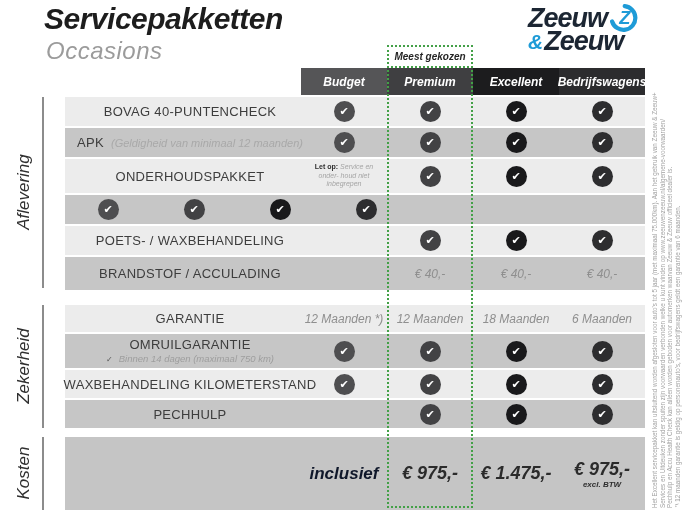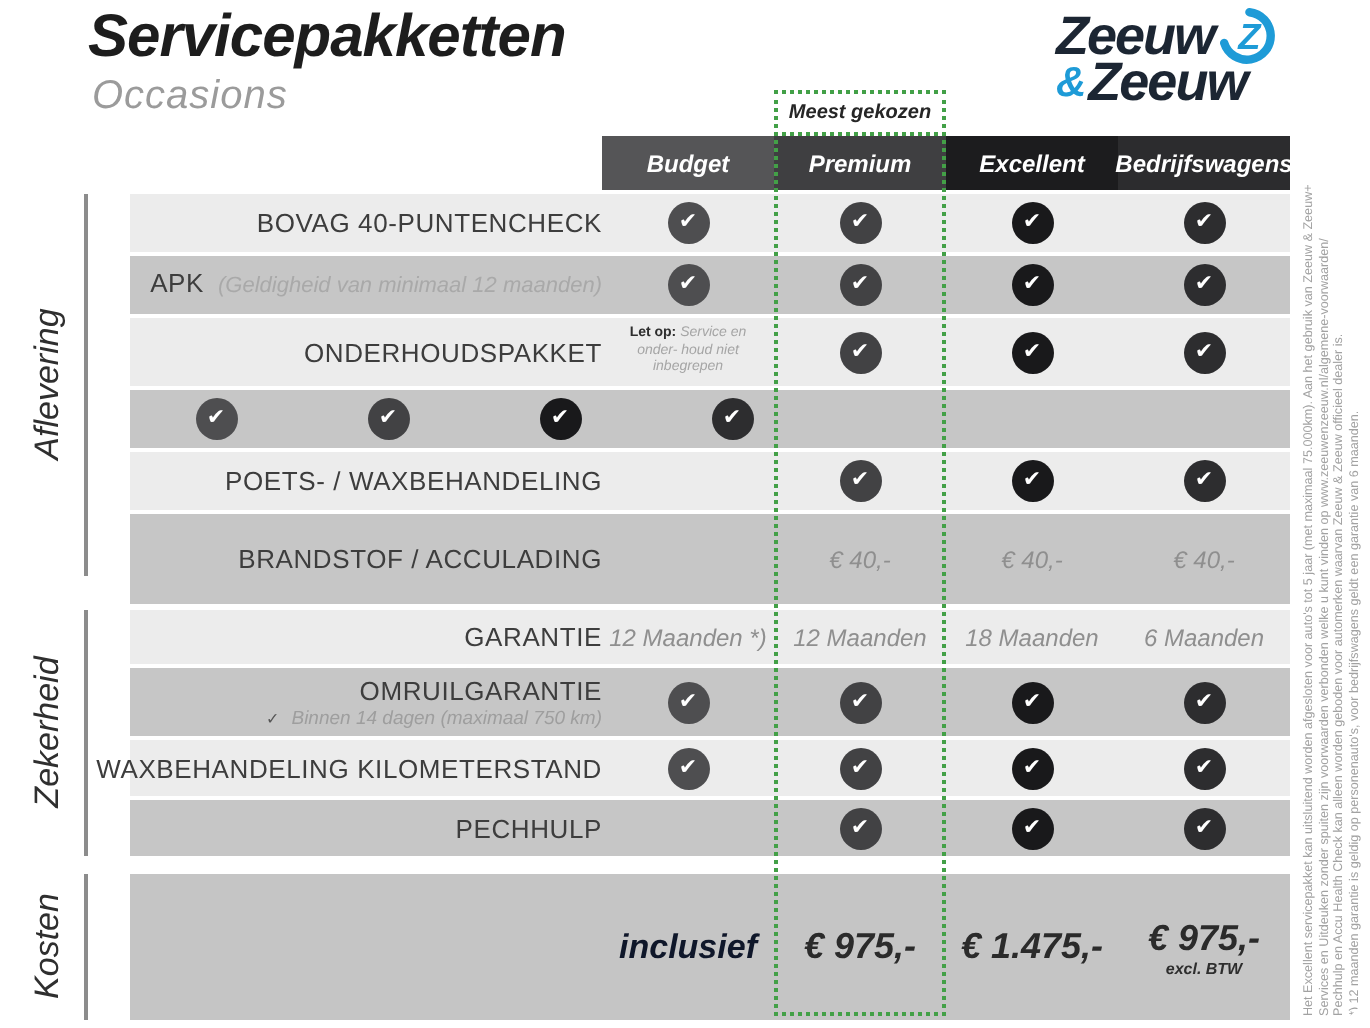--- a/index.html
+++ b/index.html
@@ -2,21 +2,21 @@
 <html><head>
 <meta charset="utf-8">
 <style>
   html,body{margin:0;padding:0;}
   body{font-family:"Liberation Sans",sans-serif;background:#fff;}
   #canvas{position:relative;width:685px;height:514px;background:#fff;overflow:hidden;border-radius:27px;}
 
   
   #title{position:absolute;left:44px;top:2px;font-size:30px;font-weight:bold;font-style:italic;
          color:#1d1d1d;letter-spacing:-0.5px;}
-  #subtitle{position:absolute;left:46px;top:37px;font-size:20px;font-style:italic;color:#9b9b9b;
+  #subtitle{position:absolute;left:46px;top:37px;font-size:24px;font-style:italic;color:#9b9b9b;
             letter-spacing:0.5px;}
 
   
   #logo{position:absolute;left:528px;top:4px;line-height:1;}
   .logo-row{display:flex;align-items:center;}
   .logo-word{font-size:27px;font-weight:bold;font-style:italic;color:#1c2633;letter-spacing:-1px;}
   .logo-amp{font-size:21px;font-weight:bold;font-style:italic;color:#1e9bd7;margin-right:1px;}
   #logo .row2{margin-top:-4px;}
   .logo-mark{width:28px;height:28px;margin-left:3px;}
 
@@ -34,29 +34,29 @@
 
   
   .section{position:absolute;left:65px;width:580px;z-index:1;}
   #section-aflevering{top:97px;}
   #section-zekerheid{top:305px;}
   #section-kosten{top:437px;}
   .t-row{display:flex;height:29px;margin-bottom:2px;align-items:stretch;}
   .section .t-row:nth-child(odd){background:#ececec;}
   .section .t-row:nth-child(even){background:#c6c6c6;}
   #section-aflevering .t-row:nth-child(3){height:34px;}
-  #section-aflevering .t-row:nth-child(6){height:45px;}
+  #section-aflevering .t-row:nth-child(6){height:33px;}
   #section-zekerheid .t-row:nth-child(1){height:27px;}
   #section-zekerheid .t-row:nth-child(2){height:34px;}
   #section-zekerheid .t-row:nth-child(3){height:28px;}
   #section-zekerheid .t-row:nth-child(4){height:28px;}
   #section-kosten .t-row{height:73px;background:#c5c5c5;margin-bottom:0;}
 
   .cell-label{width:236px;box-sizing:border-box;padding-left:14px;display:flex;flex-direction:column;
-      justify-content:center;align-items:flex-end;}
+      justify-content:center;align-items:center;}
   .row-label{font-size:13px;color:#3d3d3d;letter-spacing:0.3px;line-height:13px;white-space:nowrap;}
   .sub-inline{font-size:11px;font-style:italic;color:#a9a9a9;margin-left:7px;letter-spacing:0;}
   .sub-block{margin-top:3px;font-size:9.5px;font-style:italic;color:#9e9e9e;line-height:9px;}
   .sub-block .sb-icon{font-style:normal;color:#555;font-size:8px;margin-right:6px;}
 
   .cell-val{width:86px;display:flex;align-items:center;justify-content:center;flex-direction:column;}
   .check{width:21px;height:21px;border-radius:50%;display:flex;align-items:center;justify-content:center;
       color:#fff;font-size:11px;line-height:21px;}
   .val-txt{font-size:12px;font-style:italic;color:#8f8f8f;white-space:nowrap;}
   .val-note{font-size:7px;font-style:italic;color:#a5a5a5;line-height:8.5px;text-align:center;width:80px;}

